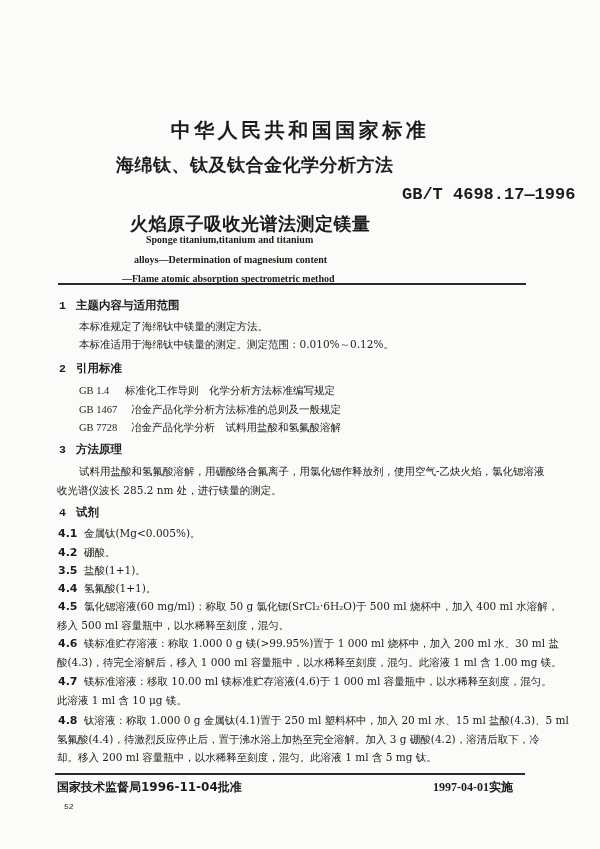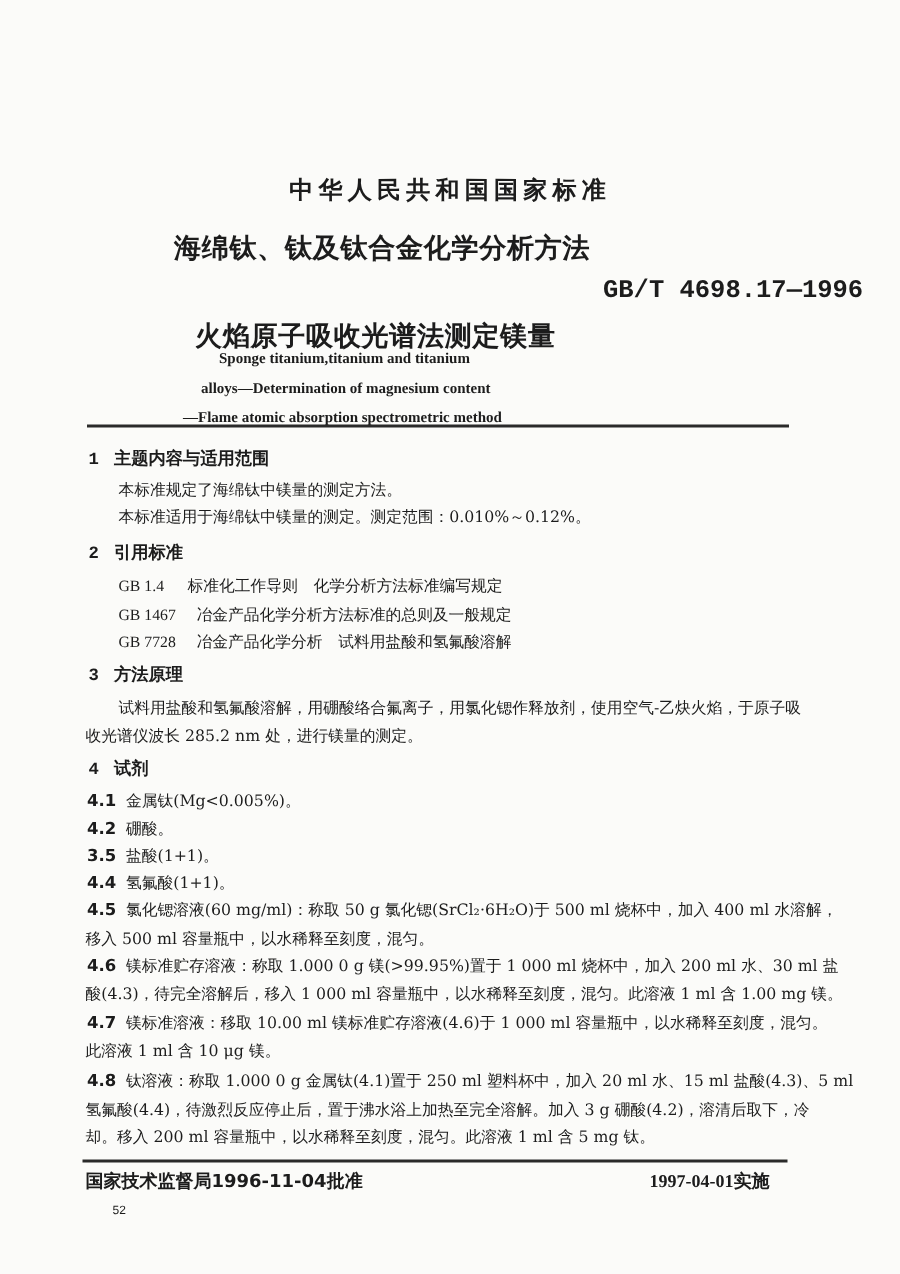--- a/index.html
+++ b/index.html
@@ -4,21 +4,21 @@
   <style>
     html, body { margin: 0; padding: 0; }
     body {
       width: 600px; height: 849px; position: relative; overflow: hidden;
       background: #fbfbf9;
       font-family: "DejaVu Serif", "Liberation Serif", serif;
       color: #1c1c1c;
     }
     .abs { position: absolute; white-space: nowrap; }
     .national { left: 0; width: 600px; top: 117px; text-align: center;
-      font-family: "DejaVu Sans", sans-serif; font-weight: bold; font-size: 16px; letter-spacing: 3.5px; }
+      font-family: "DejaVu Sans", sans-serif; font-weight: bold; font-size: 20px; letter-spacing: 3.5px; }
     .title-zh { left: 116px; font-family: "DejaVu Sans", sans-serif; font-weight: bold; font-size: 18px; letter-spacing: 0.5px; }
     .t1 { top: 153px; }
     .t2 { top: 176px; left: 130px; margin-top: 36px; }
     .stdno { left: 402px; top: 185px; font-family: Liberation Mono, monospace; font-weight: bold; font-size: 17px; }
     .title-en { font-family: "Liberation Serif", serif; font-weight: bold; font-size: 10px; margin-top: 24px; }
     .e1 { left: 146px; top: 210px; }
     .e2 { left: 134px; top: 230px; }
     .e3 { left: 122px; top: 249px; }
     .rule { position: absolute; height: 2px; background: #2a2a2a; }
     .rule-top { left: 58px; top: 283px; width: 468px; }
@@ -26,21 +26,21 @@
     .h { font-family: Liberation Mono, monospace; font-weight: bold; font-size: 11.5px; left: 59px; }
     .h .num { display: inline-block; width: 17px; }
     .p { font-size: 10.5px; }
     .ind { left: 79px; }
     .cont { left: 57px; }
     .item { left: 58px; }
     .item .num { display: inline-block; width: 26px; font-family: "DejaVu Sans", sans-serif; font-weight: bold; font-size: 11px; }
     .ref .code { display: inline-block; font-family: "Liberation Serif", serif; }
     .footer-l { left: 57px; top: 779px; font-family: "DejaVu Sans", sans-serif; font-weight: bold; font-size: 12px; }
     .footer-r { left: 433px; top: 779px; font-family: Liberation Serif, serif; font-weight: bold; font-size: 12px; }
-    .pageno { left: 64px; top: 802px; font-family: Liberation Sans, sans-serif; font-size: 8px; margin-left: 11px; }
+    .pageno { left: 64px; top: 802px; font-family: Liberation Mono, monospace; font-size: 8px; }
   </style>
 </head>
 <body>
 
 <div class="abs national">中华人民共和国国家标准</div>
 <div class="abs title-zh t1">海绵钛、钛及钛合金化学分析方法</div>
 <div class="abs title-zh t2">火焰原子吸收光谱法测定镁量</div>
 <div class="abs stdno">GB/T 4698.17—1996</div>
 <div class="abs title-en e1">Sponge titanium,titanium and titanium</div>
 <div class="abs title-en e2">alloys—Determination of magnesium content</div>
@@ -63,21 +63,21 @@
 <div class="abs p ind ref" style="top:403px">
   <span class="code" style="width:52px">GB 1467</span><span>冶金产品化学分析方法标准的总则及一般规定</span>
 </div>
 <div class="abs p ind ref" style="top:421px">
   <span class="code" style="width:52px">GB 7728</span><span>冶金产品化学分析　试料用盐酸和氢氟酸溶解</span>
 </div>
 
 <div class="abs h" style="top:442px">
   <span class="num">3</span><span>方法原理</span>
 </div>
-<div class="abs p ind" style="top:465px">试料用盐酸和氢氟酸溶解，用硼酸络合氟离子，用氯化锶作释放剂，使用空气-乙炔火焰，于原子吸</div>
+<div class="abs p ind" style="top:465px">试料用盐酸和氢氟酸溶解，用硼酸络合氟离子，用氯化锶作释放剂，使用空气-乙炔火焰，氯化锶溶液</div>
 <div class="abs p cont" style="top:484px">收光谱仪波长 285.2 nm 处，进行镁量的测定。</div>
 
 <div class="abs h" style="top:505px">
   <span class="num">4</span><span>试剂</span>
 </div>
 
 <div class="abs p item" style="top:527px">
   <span class="num">4.1</span><span>金属钛(Mg&lt;0.005%)。</span>
 </div>
 <div class="abs p item" style="top:546px">

